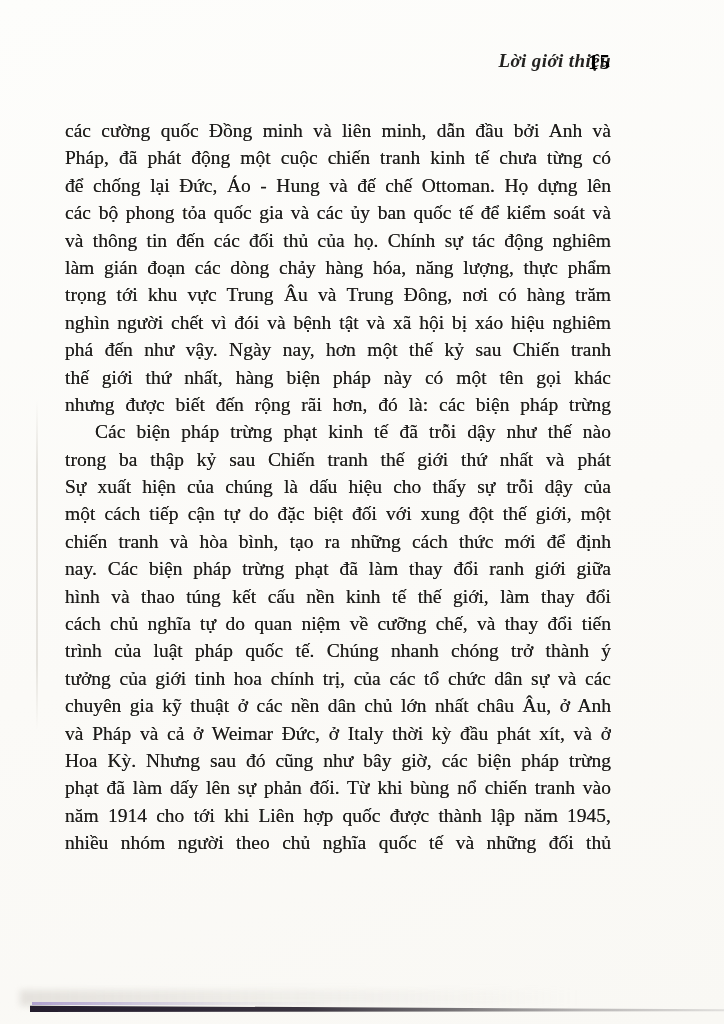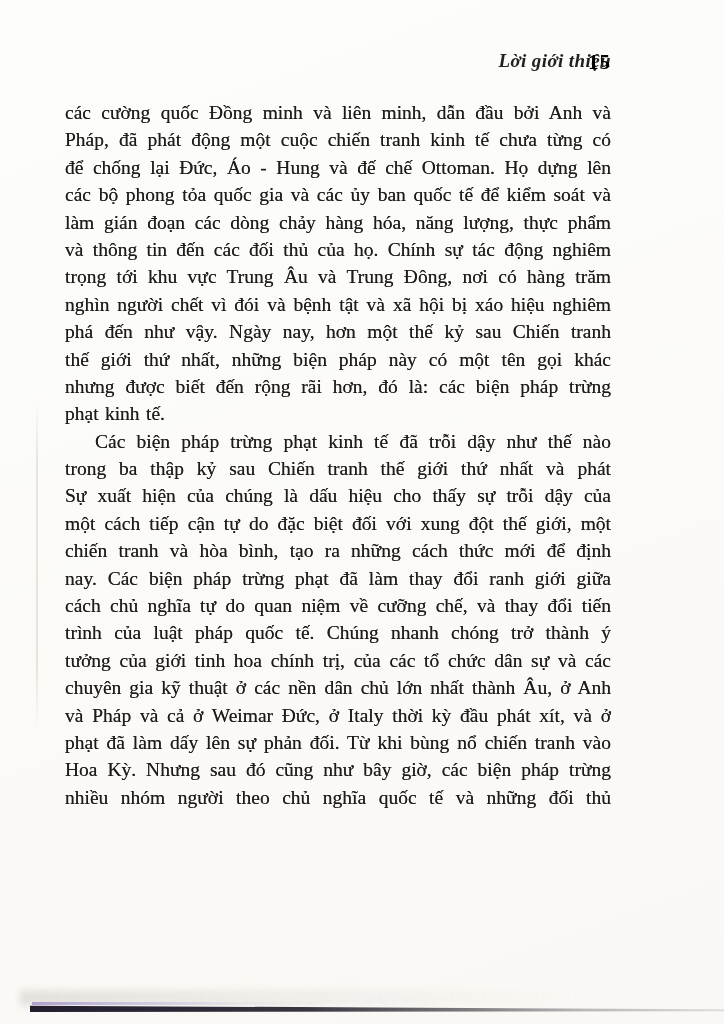--- a/index.html
+++ b/index.html
@@ -36,21 +36,21 @@
   .page-number {
     position: absolute;
     right: 0;
     top: 0;
     font-size: 21px;
     letter-spacing: 1px;
     color: #000000;
     font-weight: bold;
   }
   .body-text {
-    margin-top: 21px;
+    margin-top: 39px;
   }
   .line {
     font-size: 19.5px;
     height: 27.4px;
     line-height: 27.4px;
     text-align: justify;
     text-align-last: justify;
     word-spacing: 1.5px;
     white-space: normal;
     overflow: hidden;
@@ -128,41 +128,42 @@
   <div class="page-header">
     <div class="running-title">Lời giới thiệu</div>
     <div class="page-number">15</div>
   </div>
 
   <div class="body-text">
     <div class="line">các cường quốc Đồng minh và liên minh, dẫn đầu bởi Anh và</div>
     <div class="line">Pháp, đã phát động một cuộc chiến tranh kinh tế chưa từng có</div>
     <div class="line">để chống lại Đức, Áo - Hung và đế chế Ottoman. Họ dựng lên</div>
     <div class="line">các bộ phong tỏa quốc gia và các ủy ban quốc tế để kiểm soát và</div>
+    <div class="line">và thông tin đến các đối thủ của họ. Chính sự tác động nghiêm</div>
     <div class="line">làm gián đoạn các dòng chảy hàng hóa, năng lượng, thực phẩm</div>
-    <div class="line">và thông tin đến các đối thủ của họ. Chính sự tác động nghiêm</div>
     <div class="line">trọng tới khu vực Trung Âu và Trung Đông, nơi có hàng trăm</div>
     <div class="line">nghìn người chết vì đói và bệnh tật và xã hội bị xáo hiệu nghiêm</div>
     <div class="line">phá đến như vậy. Ngày nay, hơn một thế kỷ sau Chiến tranh</div>
-    <div class="line">thế giới thứ nhất, những biện pháp này có một tên gọi khác</div>
+    <div class="line">thế giới thứ nhất, hàng biện pháp này có một tên gọi khác</div>
     <div class="line">nhưng được biết đến rộng rãi hơn, đó là: các biện pháp trừng</div>
-    <div class="line para-last">phạt kinh tế.</div>
     <div class="line indent">Các biện pháp trừng phạt kinh tế đã trỗi dậy như thế nào</div>
     <div class="line">trong ba thập kỷ sau Chiến tranh thế giới thứ nhất và phát</div>
     <div class="line">Sự xuất hiện của chúng là dấu hiệu cho thấy sự trỗi dậy của</div>
     <div class="line">một cách tiếp cận tự do đặc biệt đối với xung đột thế giới, một</div>
     <div class="line">chiến tranh và hòa bình, tạo ra những cách thức mới để định</div>
     <div class="line">nay. Các biện pháp trừng phạt đã làm thay đổi ranh giới giữa</div>
+    <div class="line">hình và thao túng kết cấu nền kinh tế thế giới, làm thay đổi</div>
     <div class="line">cách chủ nghĩa tự do quan niệm về cưỡng chế, và thay đổi tiến</div>
     <div class="line">trình của luật pháp quốc tế. Chúng nhanh chóng trở thành ý</div>
     <div class="line">tưởng của giới tinh hoa chính trị, của các tổ chức dân sự và các</div>
-    <div class="line">chuyên gia kỹ thuật ở các nền dân chủ lớn nhất thành Âu, ở Anh</div>
+    <div class="line">chuyên gia kỹ thuật ở các nền dân chủ lớn nhất châu Âu, ở Anh</div>
     <div class="line">và Pháp và cả ở Weimar Đức, ở Italy thời kỳ đầu phát xít, và ở</div>
+    <div class="line">Hoa Kỳ. Nhưng sau đó cũng như bây giờ, các biện pháp trừng</div>
     <div class="line">phạt đã làm dấy lên sự phản đối. Từ khi bùng nổ chiến tranh vào</div>
-    <div class="line">Hoa Kỳ. Nhưng sau đó cũng như bây giờ, các biện pháp trừng</div>
+    <div class="line">năm 1914 cho tới khi Liên hợp quốc được thành lập năm 1945,</div>
     <div class="line">nhiều nhóm người theo chủ nghĩa quốc tế và những đối thủ</div>
   </div>
 
 </div>
 
 <div class="scan-crease"></div>
 <div class="curl-soft-shadow"></div>
 <div class="page-curl-edge"></div>
 <div class="page-curl-glint"></div>
 

